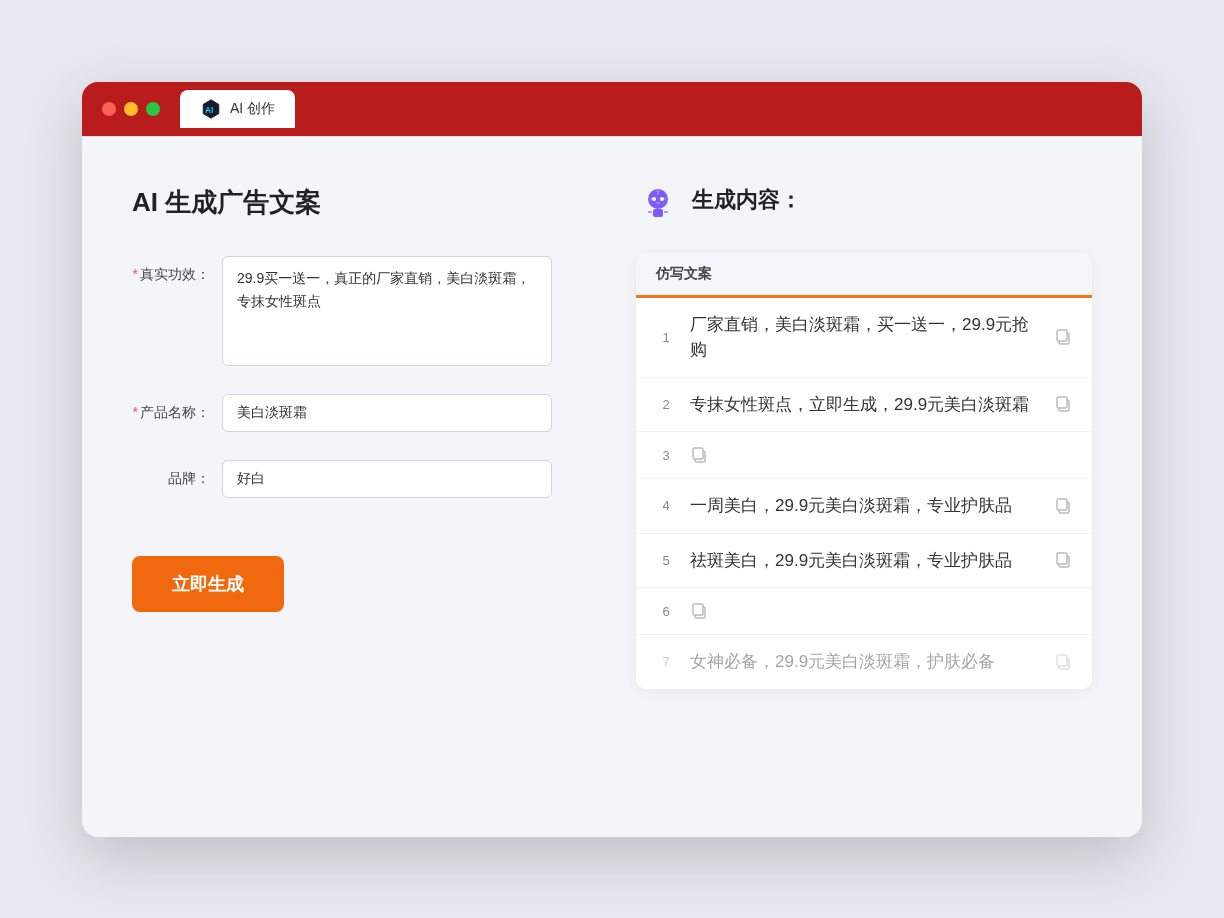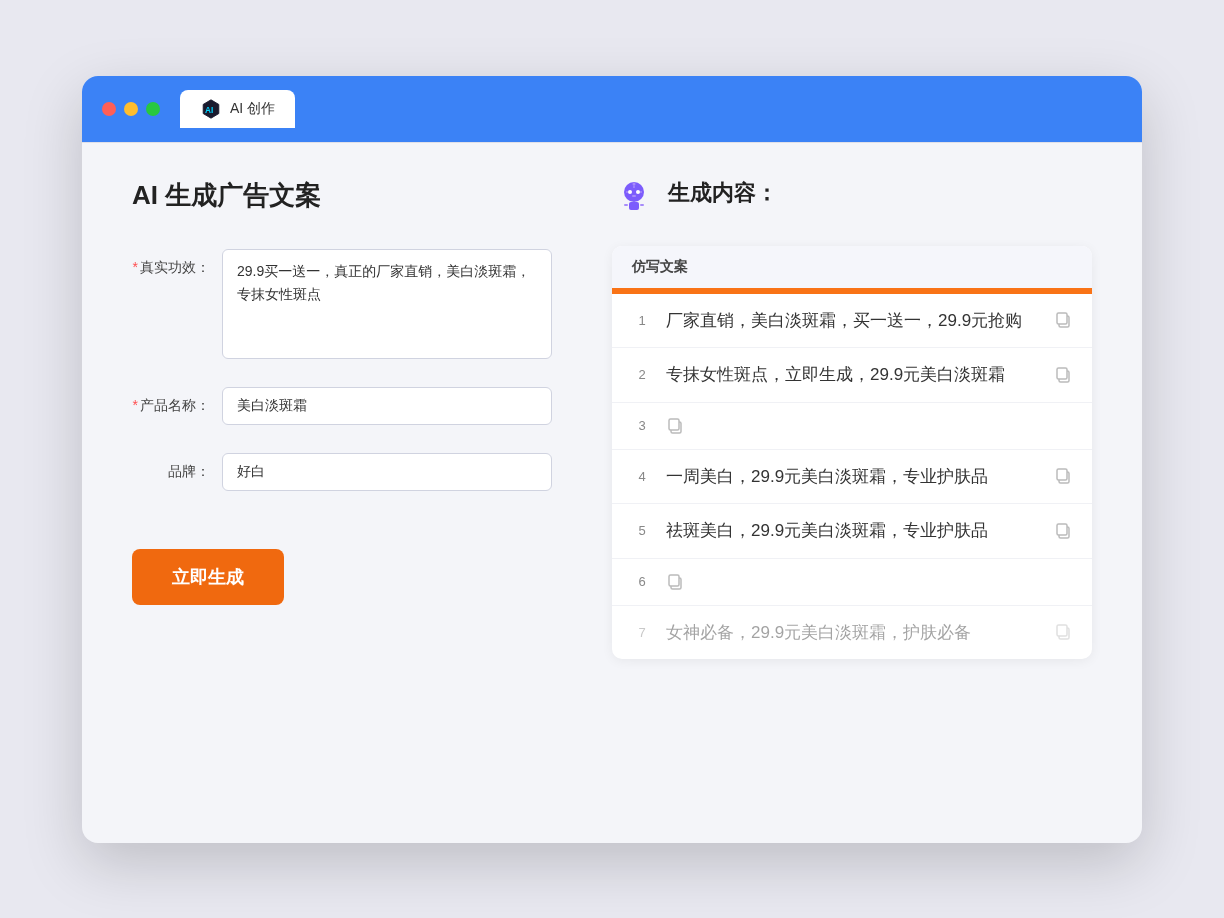--- a/index.html
+++ b/index.html
@@ -17,22 +17,22 @@
 
     .browser-window {
       width: 1060px;
       background: #f4f5f9;
       border-radius: 16px;
       box-shadow: 0 20px 60px rgba(0,0,0,0.18);
       overflow: hidden;
     }
 
     .title-bar {
-      background: #3b82f6;
-      padding: 14px 20px;
+      background: #b91c1c;
+      padding: 8px 20px;
       display: flex;
       align-items: center;
       border-bottom: 1px solid #e0e0e8;
     }
 
     .traffic-lights {
       display: flex;
       gap: 8px;
       margin-right: 20px;
     }
@@ -59,22 +59,22 @@
       font-weight: 500;
     }
 
     .tab-icon {
       width: 22px;
       height: 22px;
     }
 
     .main-content {
       display: flex;
-      padding: 35px 50px;
-      gap: 60px;
+      padding: 48px 50px;
+      gap: 84px;
       min-height: 700px;
     }
 
     
     .left-panel {
       flex: 0 0 420px;
     }
 
     .page-title {
       font-size: 26px;
@@ -163,21 +163,21 @@
       overflow: hidden;
       box-shadow: 0 2px 12px rgba(0,0,0,0.06);
     }
 
     .table-header {
       background: #f5f6fb;
       padding: 12px 20px;
       font-size: 14px;
       font-weight: 600;
       color: #444;
-      border-bottom: 6px solid #f97316;
+      border-bottom: 3px solid #f97316;
     }
 
     .result-row {
       display: flex;
       align-items: center;
       padding: 14px 20px;
       border-bottom: 1px solid #f0f1f5;
       gap: 14px;
     }
 

